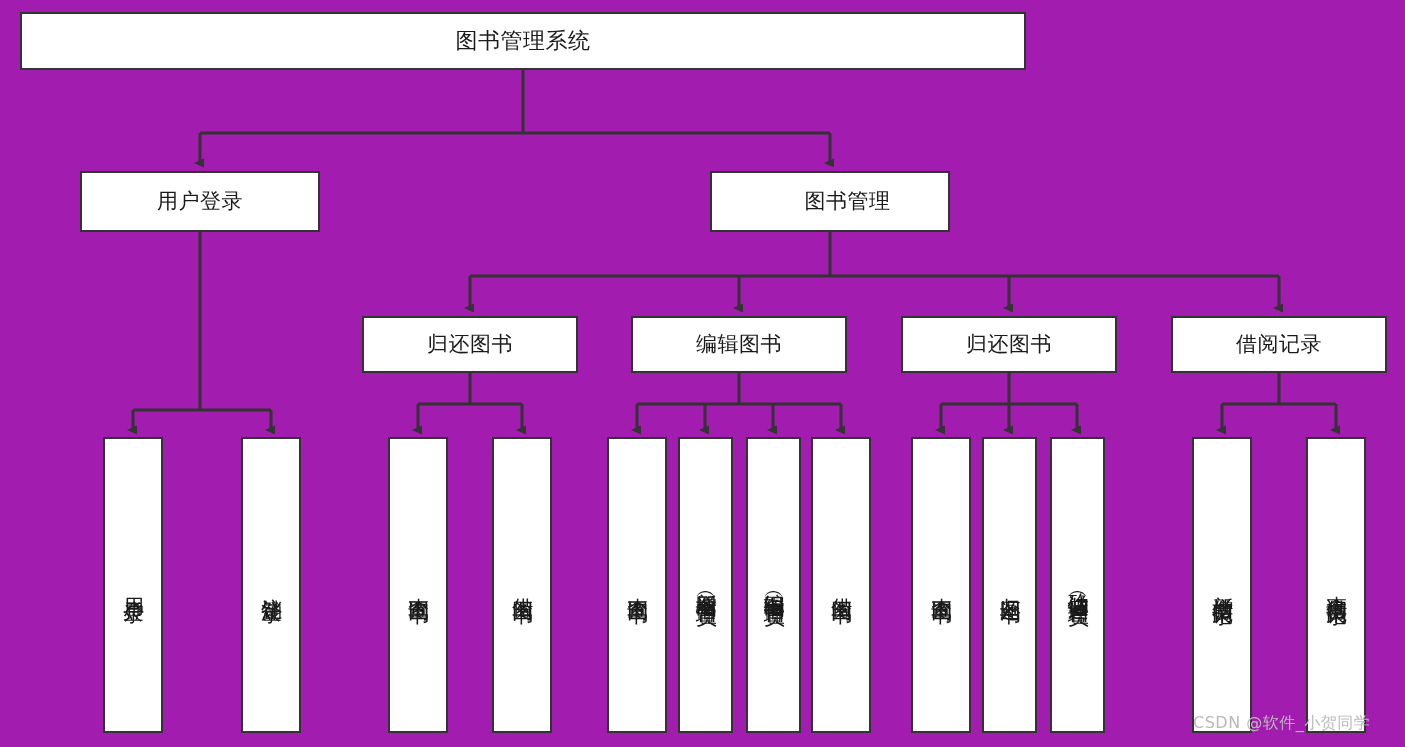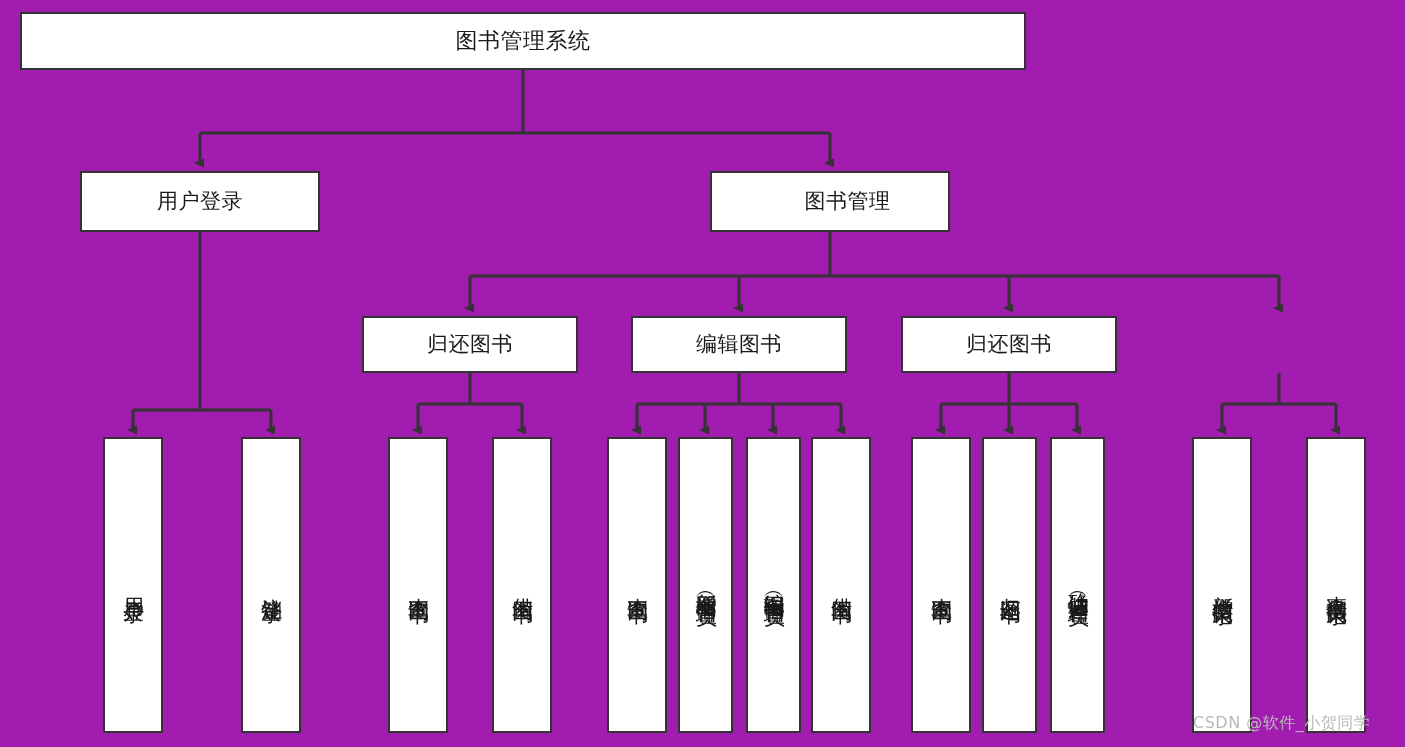--- a/index.html
+++ b/index.html
@@ -113,20 +113,23 @@
 
   <div class="node" style="left:362px;top:316px;width:216px;height:57px;">
     <span class="lbl">归还图书</span>
   </div>
   <div class="node" style="left:631px;top:316px;width:216px;height:57px;">
     <span class="lbl">编辑图书</span>
   </div>
   <div class="node" style="left:901px;top:316px;width:216px;height:57px;">
     <span class="lbl">归还图书</span>
   </div>
+  <div class="node" style="left:1171px;top:316px;width:216px;height:57px;">
+    <span class="lbl">借阅记录</span>
+  </div>
 
   <div class="node vert" style="left:103px;top:437px;width:60px;height:296px;">
     <span class="lbl">用户登录</span>
   </div>
   <div class="node vert" style="left:241px;top:437px;width:60px;height:296px;">
     <span class="lbl">注销登录</span>
   </div>
 
   <div class="node vert" style="left:388px;top:437px;width:60px;height:296px;">
     <span class="lbl">查询图书</span>

